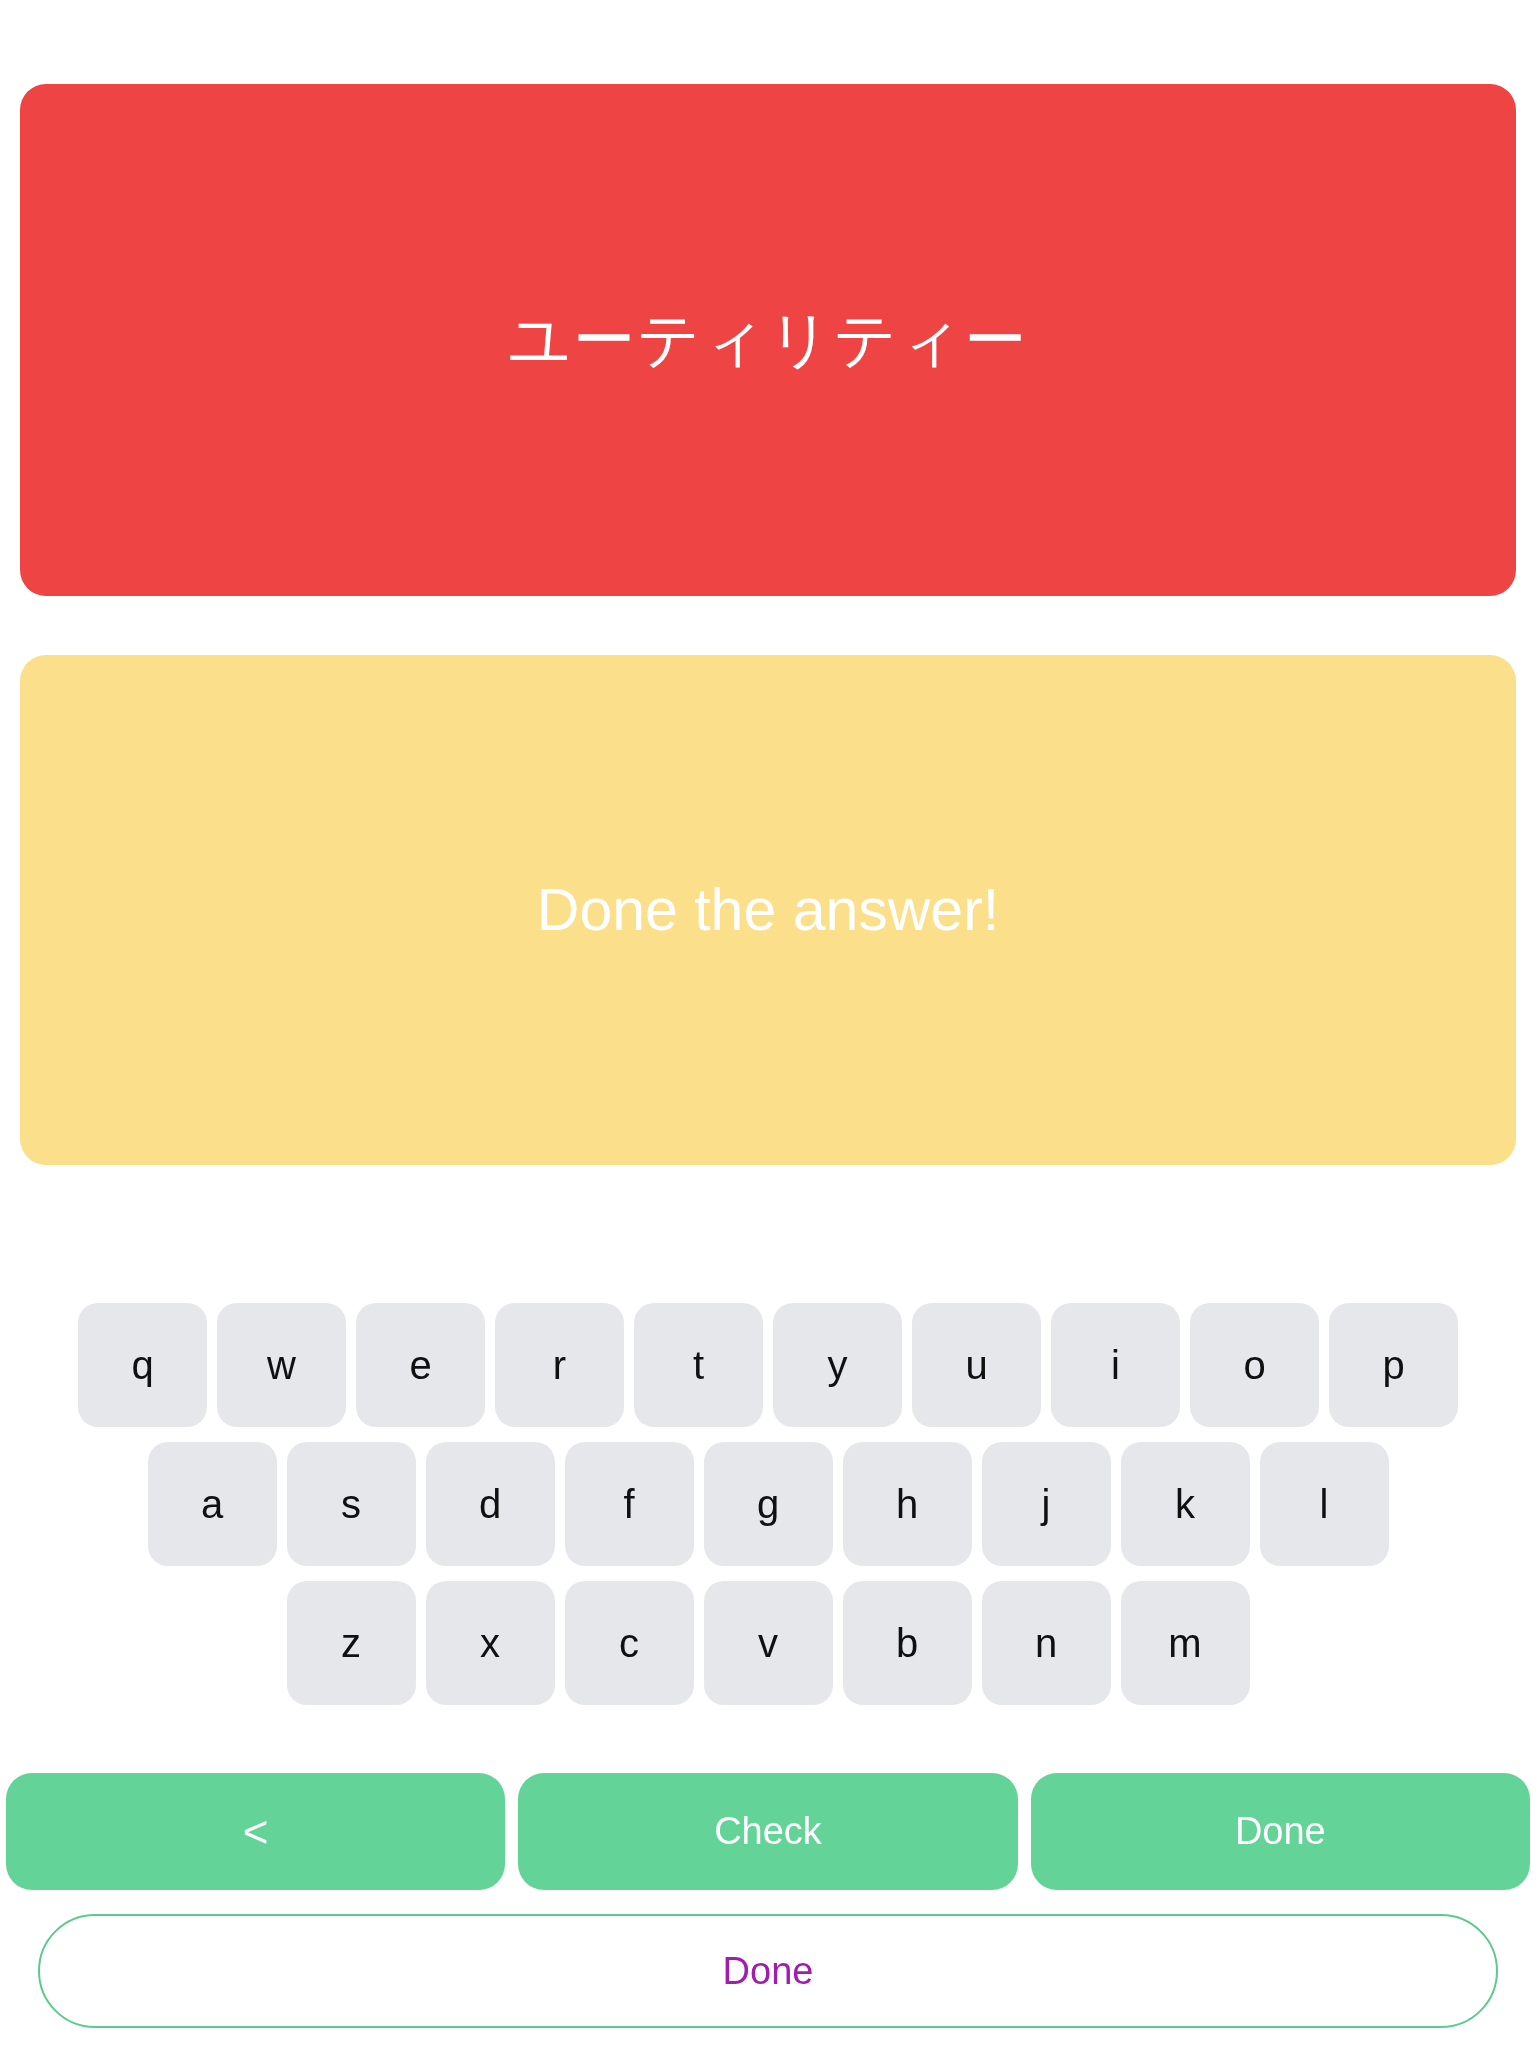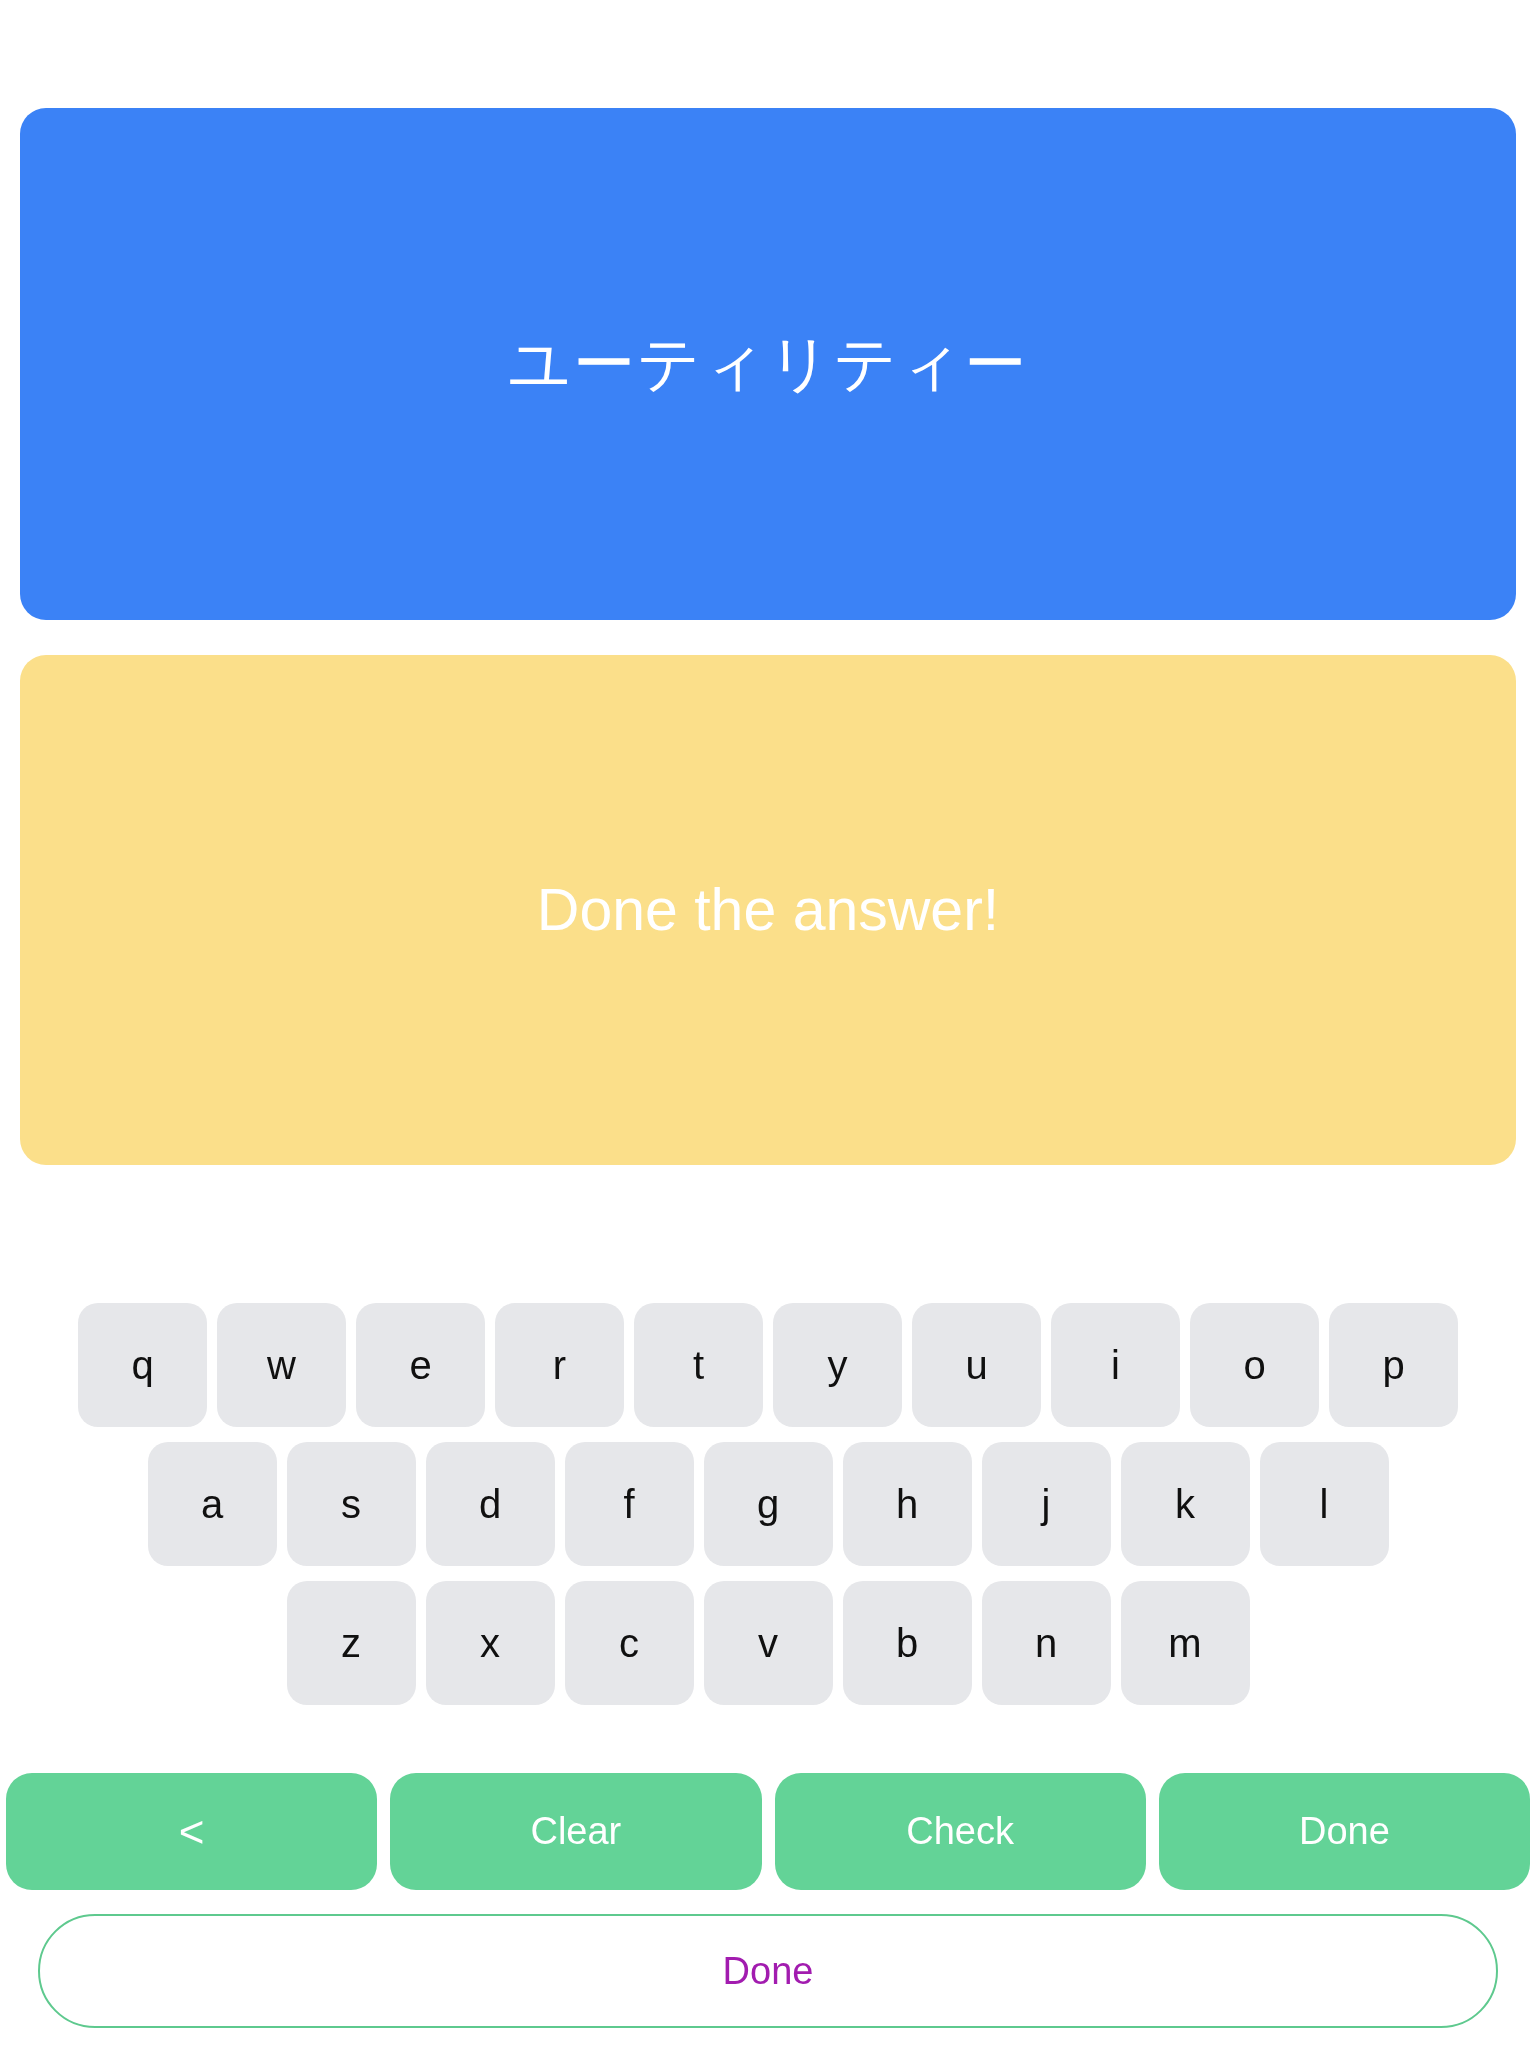--- a/index.html
+++ b/index.html
@@ -23,23 +23,23 @@
     width: 1496px;
     border-radius: 26px;
     display: flex;
     align-items: center;
     justify-content: center;
     box-sizing: border-box;
     text-align: center;
   }
 
   #prompt-card {
-    top: 108px;
+    top: 84px;
     height: 512px;
-    background: #3b82f6;
+    background: #ef4444;
   }
   #prompt-card .card-text {
     color: #ffffff;
     font-size: 62px;
     font-weight: 400;
     letter-spacing: 2px;
     line-height: 1.2;
   }
 
   #answer-card {
@@ -177,18 +177,17 @@
       <div class="kb-key">c</div>
       <div class="kb-key">v</div>
       <div class="kb-key">b</div>
       <div class="kb-key">n</div>
       <div class="kb-key">m</div>
     </div>
 </div>
 
 <div id="action-bar">
     <button class="action-btn icon-btn">&lt;</button>
-    <button class="action-btn">Clear</button>
     <button class="action-btn">Check</button>
     <button class="action-btn">Done</button>
   </div>
 
 <button id="done-button">Done</button>
 
 </body></html>

